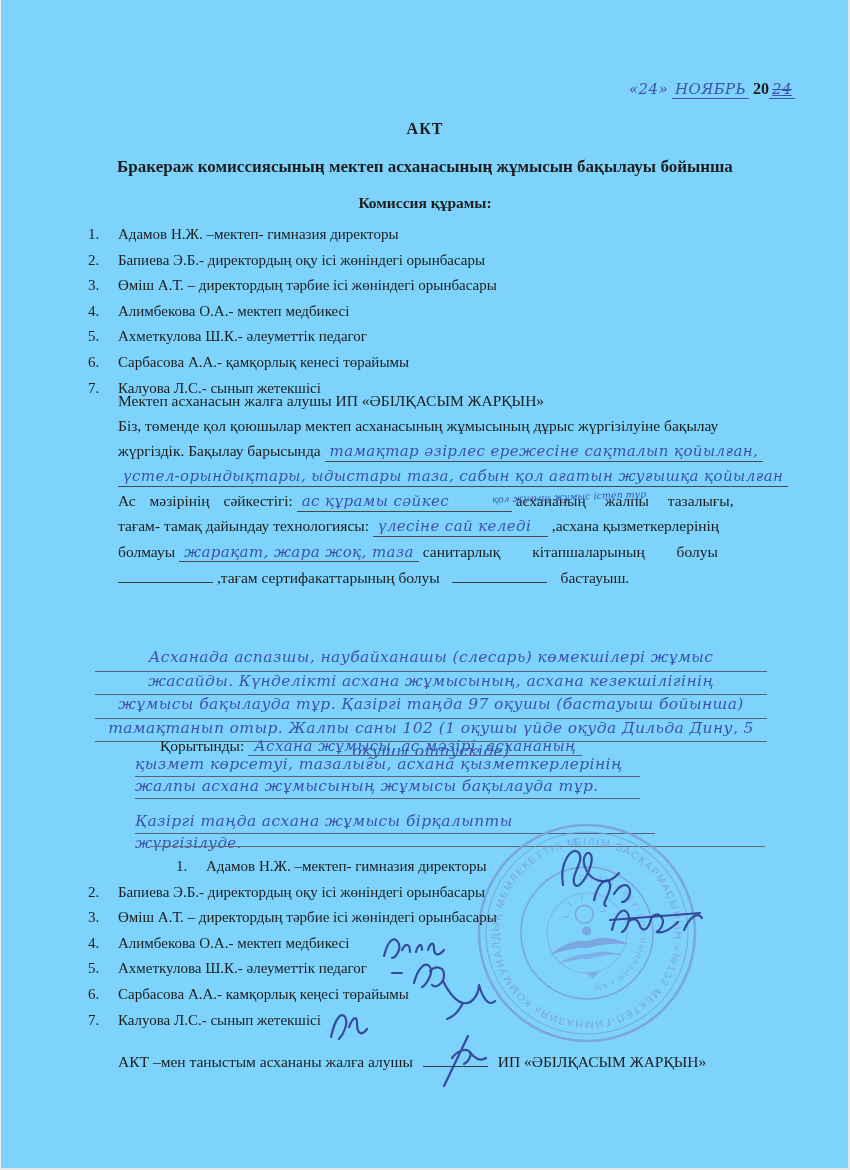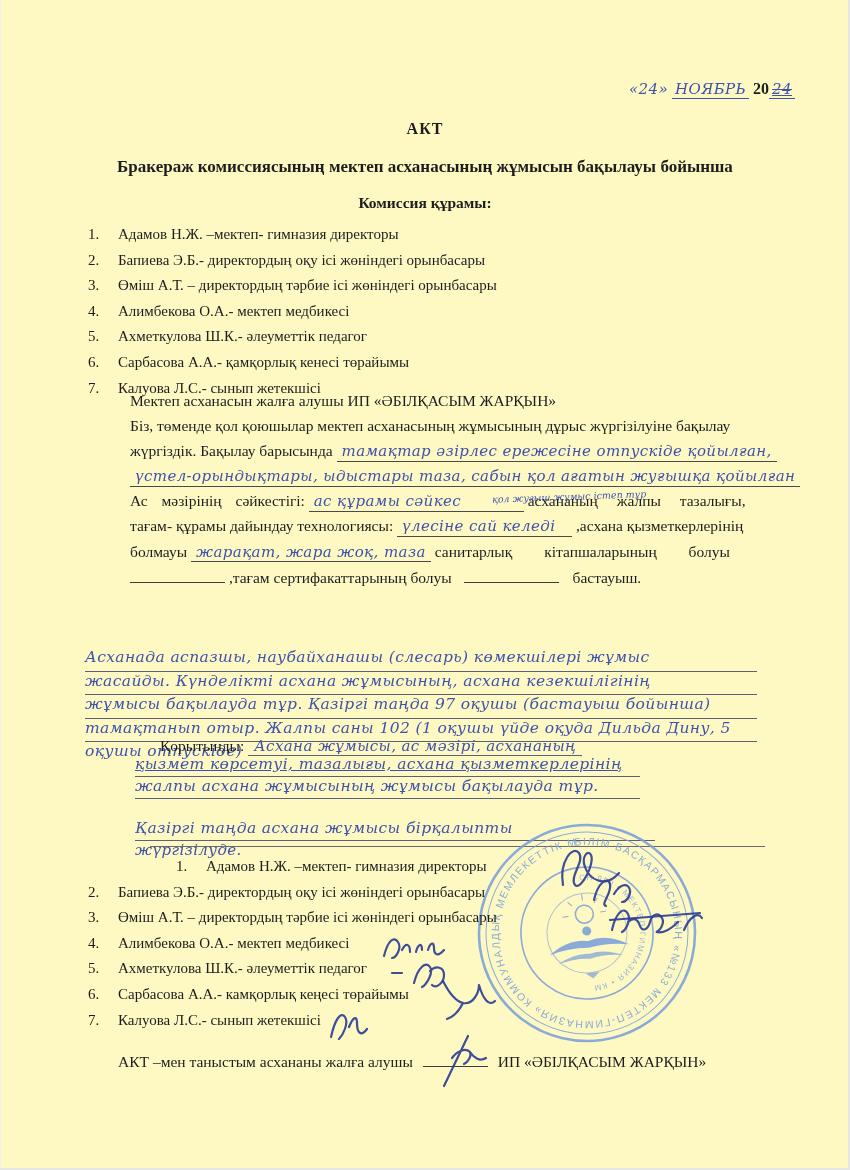--- a/index.html
+++ b/index.html
@@ -1,34 +1,34 @@
 <!DOCTYPE html>
 <html><head>
 <meta charset="utf-8">
 <style>
   html,body { margin:0; padding:0; background:#ffffff; }
   .page {
-    position:relative; width:850px; height:1170px; background:#fef9c3;
+    position:relative; width:850px; height:1170px; background:#7dd3fc;
     font-family:"Liberation Serif", serif; color:#1d1d1d; overflow:hidden;
     box-shadow: inset -2px -2px 0 #e6e6e6, inset 1px 0 0 #f0f0f0;
   }
   .typed { font-size:15.5px; }
   .bold { font-weight:bold; }
   .center { text-align:center; width:100%; }
   .abs { position:absolute; }
   .hw {
     font-family:"DejaVu Serif", serif; font-style:italic; color:#3d52ad;
     font-size:15px; letter-spacing:.4px;
   }
   .fill {
     display:inline-block; border-bottom:1.2px solid #4a4a4a;
     padding:0 5px 1px 5px; line-height:1.05; vertical-align:baseline;
   }
   .blank { display:inline-block; border-bottom:1.2px solid #3c3c3c; height:14px; vertical-align:baseline; }
-  .pline { height:25.1px; white-space:nowrap;margin-left:12px; }
+  .pline { height:25.1px; white-space:nowrap; }
   .list-row { display:flex; height:25.6px; font-size:15px; }
   .list-row .num { width:30px; flex:0 0 30px; }
   .hwline {
     border-bottom:1.2px solid #5b6078; height:22.6px; white-space:nowrap;
     font-size:15.5px;
   }
   .hwnoline { border-bottom:none; }
   .rule { position:absolute; height:1.2px; background:#6a6a6a; }
   .sig { position:absolute; z-index:5; }
   .sig path { fill:none; stroke:#2f3f96; stroke-width:2.2; stroke-linecap:round; opacity:.92; }
@@ -85,69 +85,69 @@
         <span class="num">7.</span>
         <span>Калуова Л.С.- сынып жетекшісі</span>
       </div>
   </div>
 
   <div class="abs typed" style="top:392px; left:118px; width:650px;">
     <div class="pline">Мектеп асханасын жалға алушы ИП «ӘБІЛҚАСЫМ ЖАРҚЫН»</div>
     <div class="pline">Біз, төменде қол қоюшылар мектеп асханасының жұмысының дұрыс жүргізілуіне бақылау</div>
     <div class="pline">
       <span>жүргіздік. Бақылау барысында</span>
-      <span class="fill hw" style="min-width:390px;">тамақтар әзірлес ережесіне отпускіде қойылған,</span>
+      <span class="fill hw" style="min-width:390px;">тамақтар әзірлес ережесіне сақталып қойылған,</span>
     </div>
     <div class="pline">
       <span class="fill hw" style="min-width:640px;text-align:center;">үстел-орындықтары, ыдыстары таза, сабын қол ағатын жуғышқа қойылған</span>
     </div>
     <div class="pline">
       <span style="word-spacing:10px;">Ас мәзірінің сәйкестігі:</span>
       <span class="fill hw" style="min-width:205px;">ас құрамы сәйкес</span>
       <span style="word-spacing:15px;">асхананың жалпы тазалығы,</span>
     </div>
     <div class="pline">
-      <span>тағам- құрамы дайындау технологиясы:</span>
+      <span>тағам- тамақ дайындау технологиясы:</span>
       <span class="fill hw" style="min-width:165px;">үлесіне сай келеді</span>
       <span>,асхана қызметкерлерінің</span>
     </div>
     <div class="pline">
       <span>болмауы</span>
       <span class="fill hw" style="min-width:195px;">жарақат, жара жоқ, таза</span>
       <span style="word-spacing:28px;">санитарлық кітапшаларының болуы</span>
     </div>
     <div class="pline">
       <span class="blank" style="width:95px;"></span>
       <span>,тағам сертифакаттарының болуы</span>
       <span class="blank" style="width:95px; margin-left:8px;"></span>
       <span style="margin-left:10px;">бастауыш.</span>
     </div>
   </div>
 
   <div class="small-note" style="top:491px; left:492px;">қол жуғыш жұмыс істеп тұр</div>
 
-  <div class="abs hw" style="top:648px; left:85px; width:672px;">
+  <div class="abs hw" style="top:648px; left:95px; width:672px;text-align:center;">
     <div class="hwline">Асханада    аспазшы, наубайханашы (слесарь) көмекшілері жұмыс</div>
     <div class="hwline">жасайды. Күнделікті асхана жұмысының, асхана кезекшілігінің</div>
     <div class="hwline">жұмысы бақылауда тұр. Қазіргі таңда 97 оқушы (бастауыш бойынша)</div>
     <div class="hwline">тамақтанып отыр. Жалпы саны 102 (1 оқушы үйде оқуда Дильда Дину, 5</div>
     <div class="hwline hwnoline">оқушы отпускіде)</div>
   </div>
 
   <div class="abs" style="top:737px; left:160px; width:560px;">
     <div style="white-space:nowrap;">
       <span class="typed">Қорытынды:</span>
       <span class="hw" style="border-bottom:1.2px solid #5b6078; padding:0 6px;">Асхана жұмысы, ас мәзірі, асхананың</span>
     </div>
-    <div class="hw hwline" style="margin-left:-25px; width:505px; height:21px;text-decoration:underline;">қызмет көрсетуі, тазалығы, асхана қызметкерлерінің</div>
+    <div class="hw hwline" style="margin-left:-25px; width:505px; height:21px;">қызмет көрсетуі, тазалығы, асхана қызметкерлерінің</div>
     <div class="hw hwline" style="margin-left:-25px; width:505px; height:21px;">жалпы асхана жұмысының жұмысы бақылауда тұр.</div>
   </div>
 
   <div class="abs" style="top:812px; left:135px; width:540px;">
-    <div class="hw hwline" style="width:520px; height:21px;margin-top:7px;">Қазіргі таңда асхана жұмысы бірқалыпты</div>
+    <div class="hw hwline" style="width:520px; height:21px;">Қазіргі таңда асхана жұмысы бірқалыпты</div>
     <div class="hw" style="height:21px;">жүргізілуде.</div>
   </div>
 
   <div class="rule" style="top:846px; left:150px; width:615px;"></div>
 
   <svg class="stamp" style="top:818px; left:472px;" width="230" height="230" viewBox="0 0 230 230">
     <g stroke="#7ba0dc" fill="none">
       <circle cx="115" cy="115" r="108" stroke-width="2.6"></circle>
       <circle cx="115" cy="115" r="101" stroke-width="1"></circle>
       <circle cx="115" cy="115" r="66" stroke-width="1.6"></circle>

